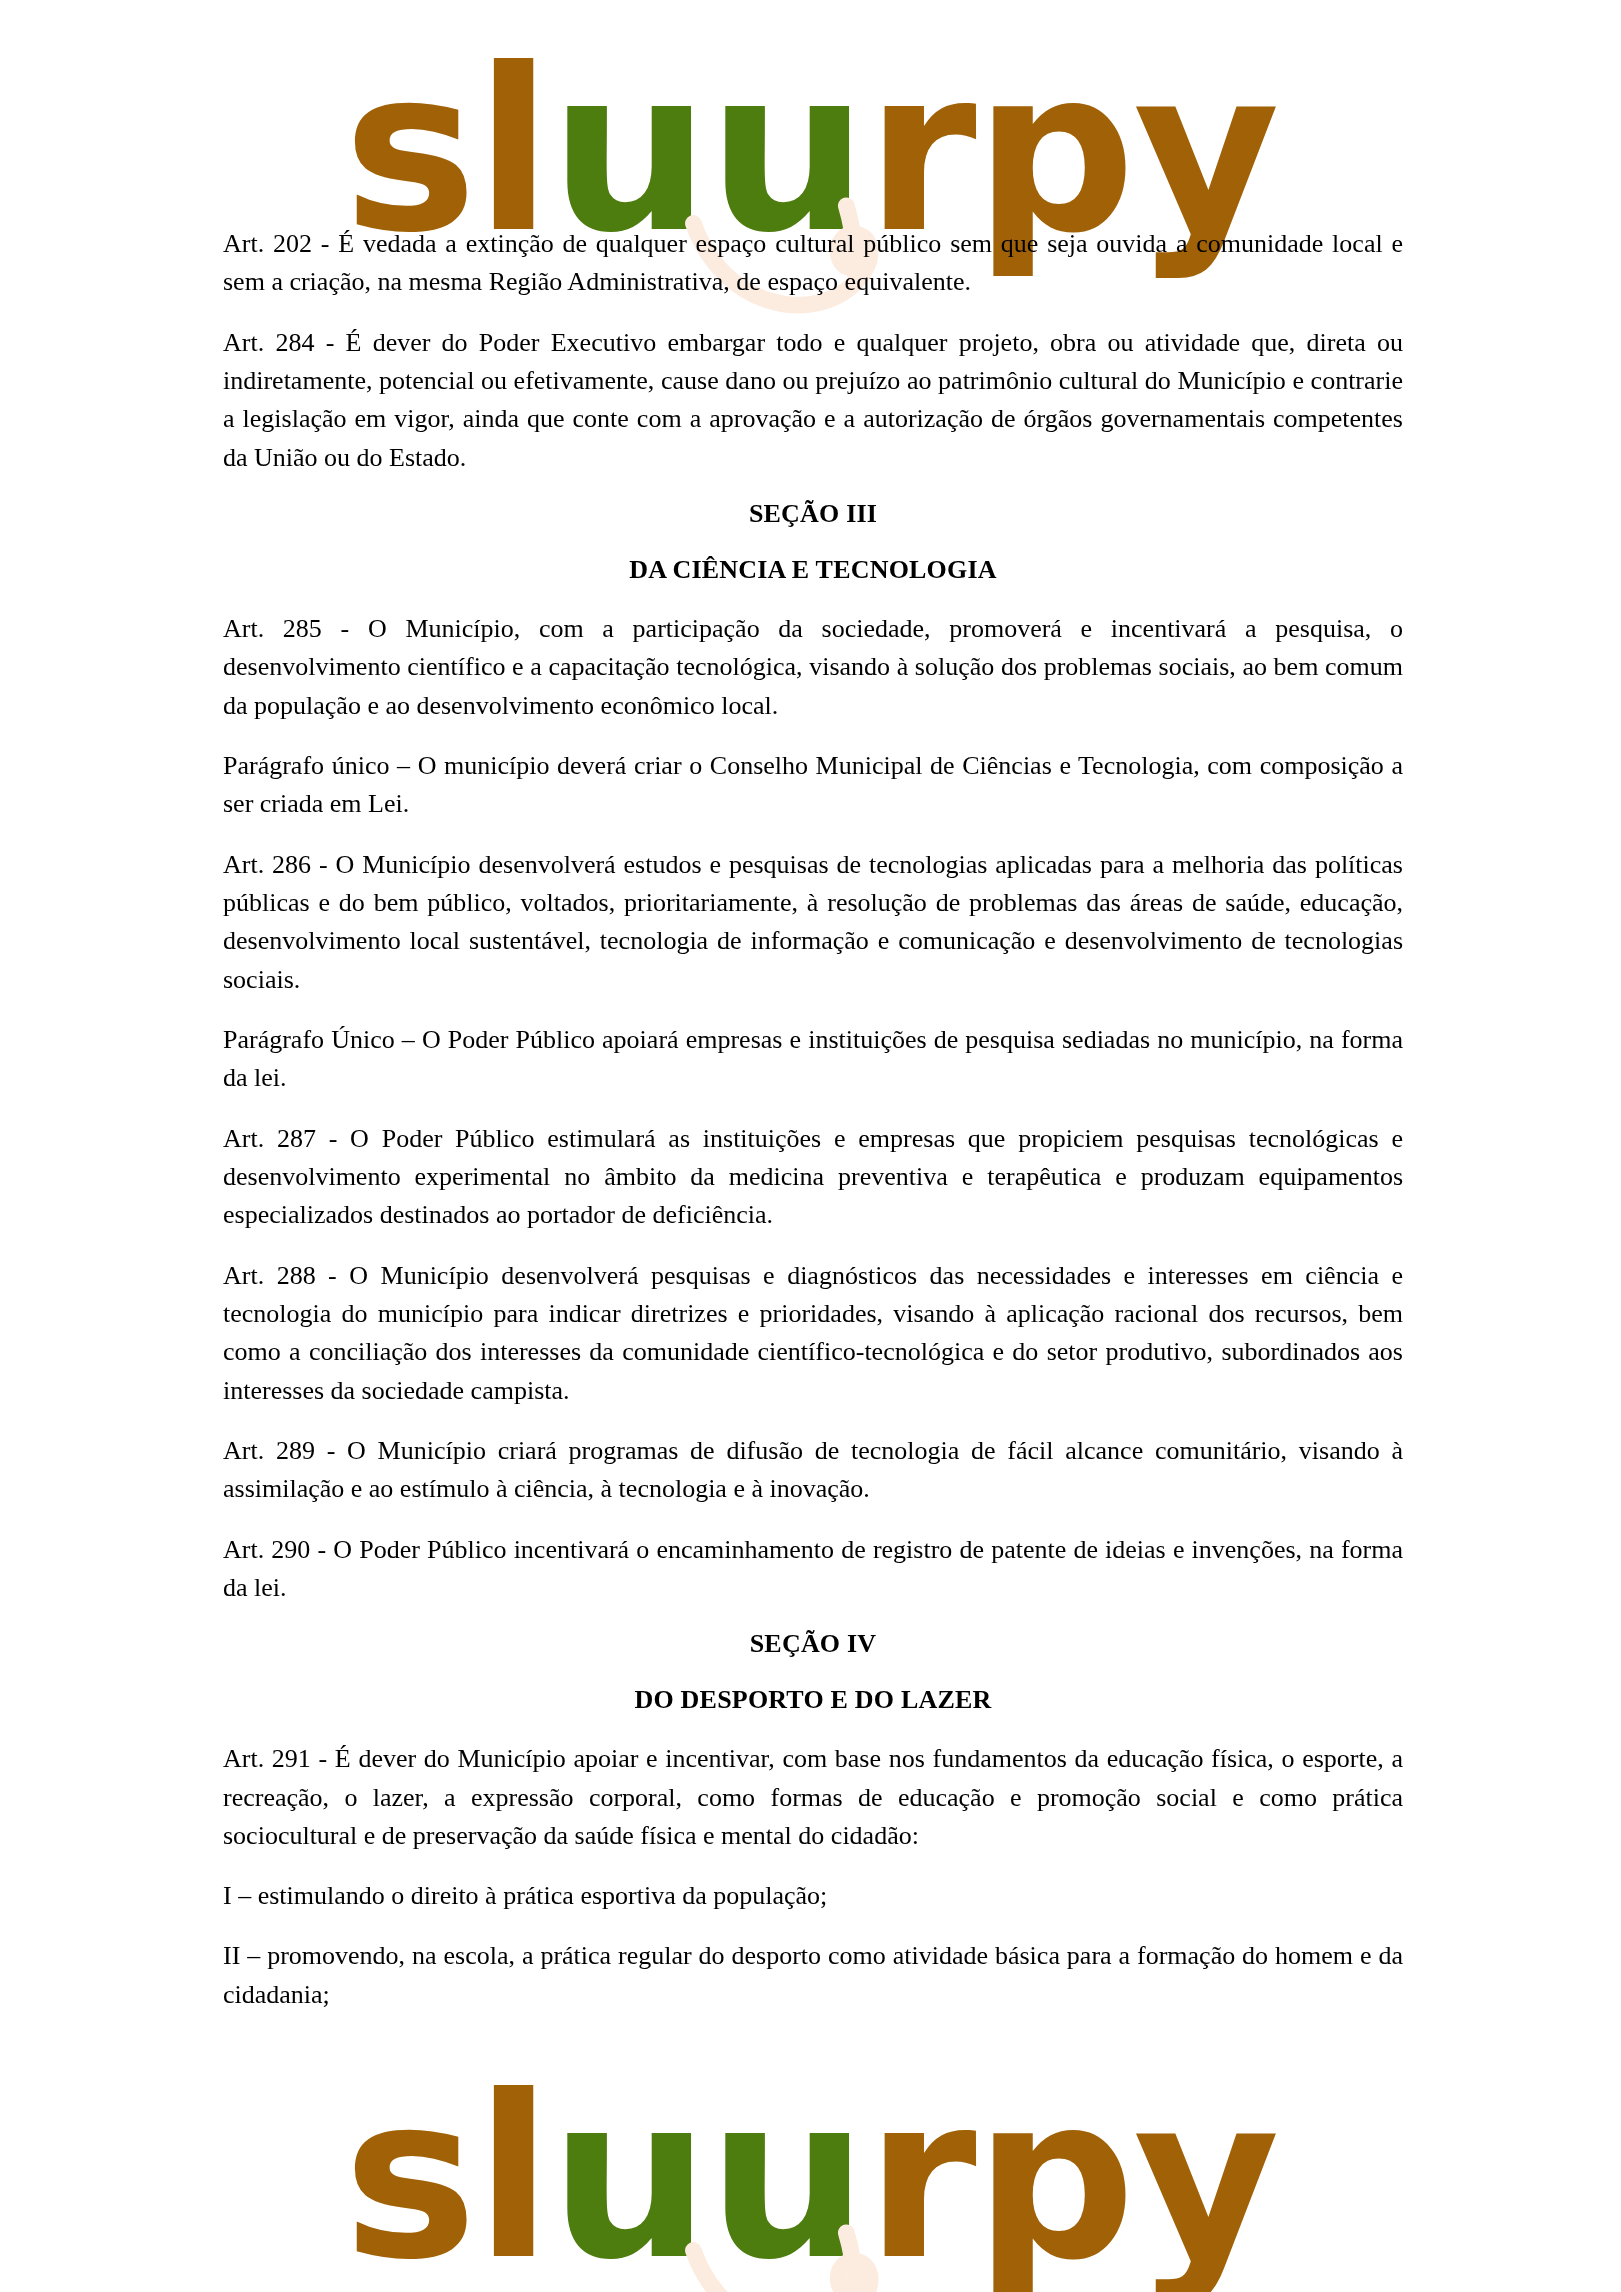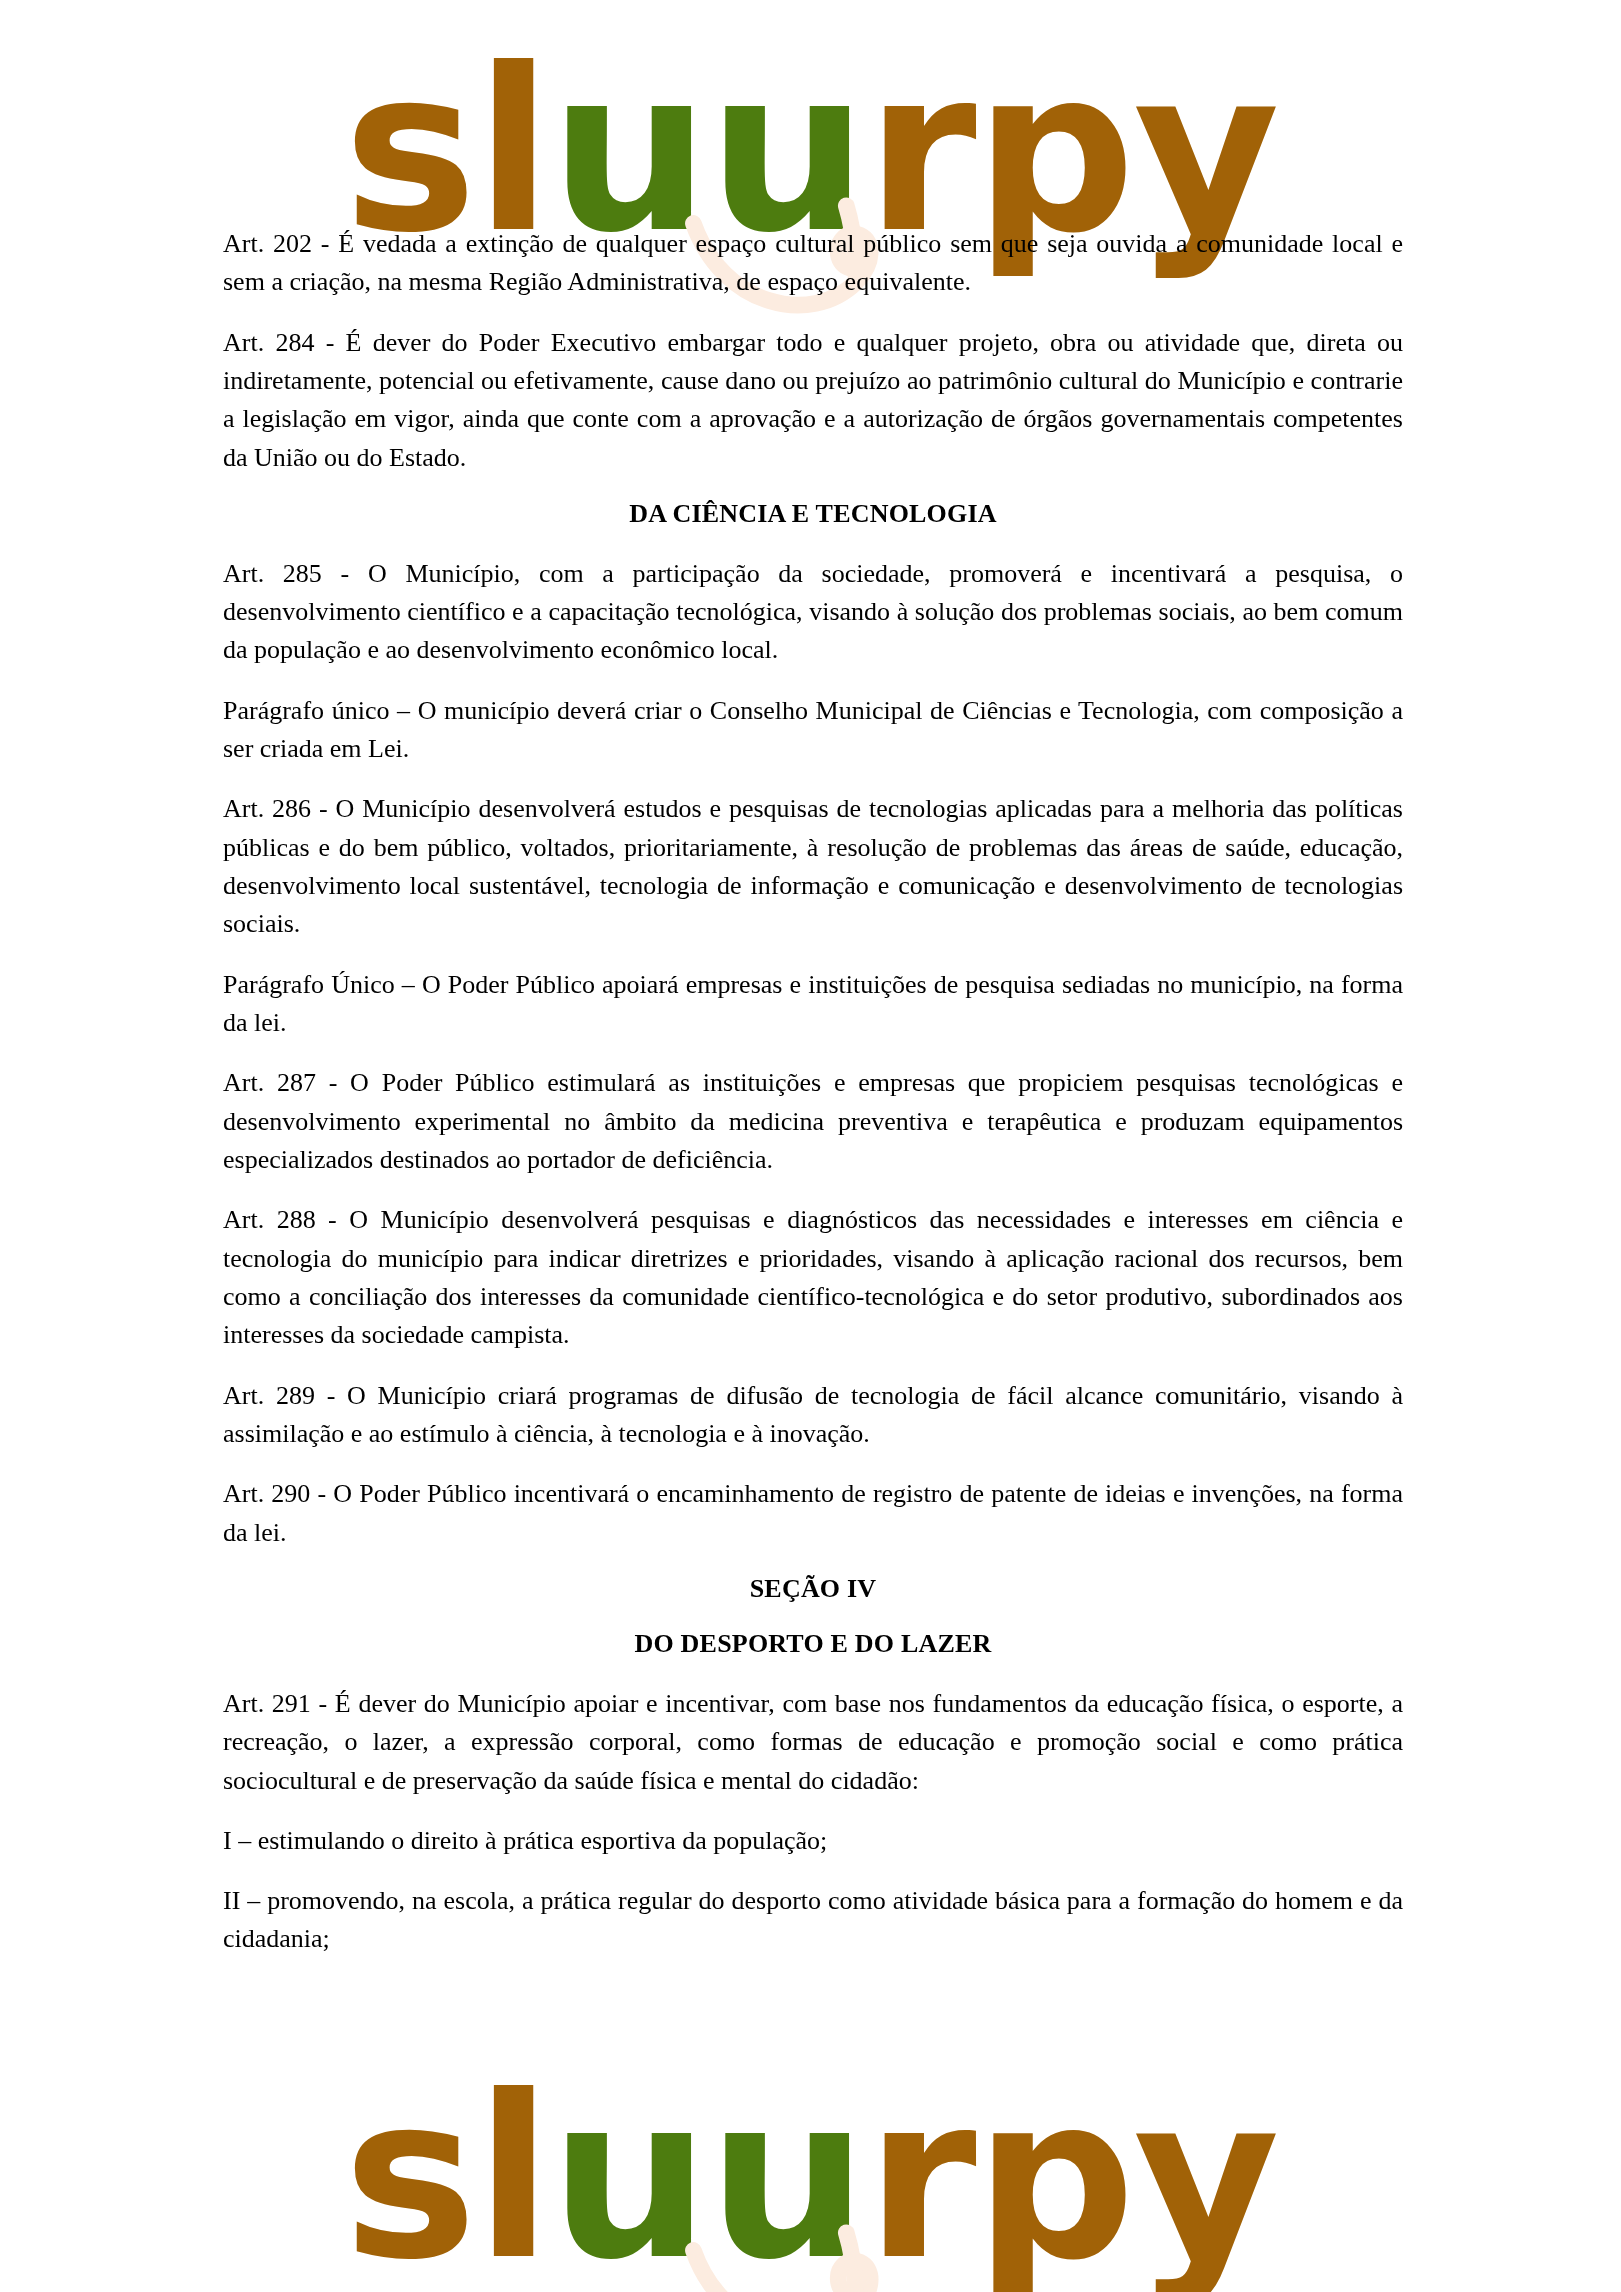--- a/index.html
+++ b/index.html
@@ -121,20 +121,21 @@
     </div>
   </div>
 
   <div class="content">
 
     <p class="body-par">Art. 202 - É vedada a extinção de qualquer espaço cultural público sem que seja ouvida a comunidade local e sem a criação, na mesma Região Administrativa, de espaço equivalente.</p>
 
 
     <p class="body-par">Art. 284 - É dever do Poder Executivo embargar todo e qualquer projeto, obra ou atividade que, direta ou indiretamente, potencial ou efetivamente, cause dano ou prejuízo ao patrimônio cultural do Município e contrarie a legislação em vigor, ainda que conte com a aprovação e a autorização de órgãos governamentais competentes da União ou do Estado.</p>
 
+    <h2 class="section-head">SEÇÃO III</h2>
 
     <h2 class="section-head tight">DA CIÊNCIA E TECNOLOGIA</h2>
 
     <p class="body-par">Art. 285 - O Município, com a participação da sociedade, promoverá e incentivará a pesquisa, o desenvolvimento científico e a capacitação tecnológica, visando à solução dos problemas sociais, ao bem comum da população e ao desenvolvimento econômico local.</p>
 
     <p class="body-par">Parágrafo único – O município deverá criar o Conselho Municipal de Ciências e Tecnologia, com composição a ser criada em Lei.</p>
 
     <p class="body-par">Art. 286 - O Município desenvolverá estudos e pesquisas de tecnologias aplicadas para a melhoria das políticas públicas e do bem público, voltados, prioritariamente, à resolução de problemas das áreas de saúde, educação, desenvolvimento local sustentável, tecnologia de informação e comunicação e desenvolvimento de tecnologias sociais.</p>
 
     <p class="body-par">Parágrafo Único – O Poder Público apoiará empresas e instituições de pesquisa sediadas no município, na forma da lei.</p>

